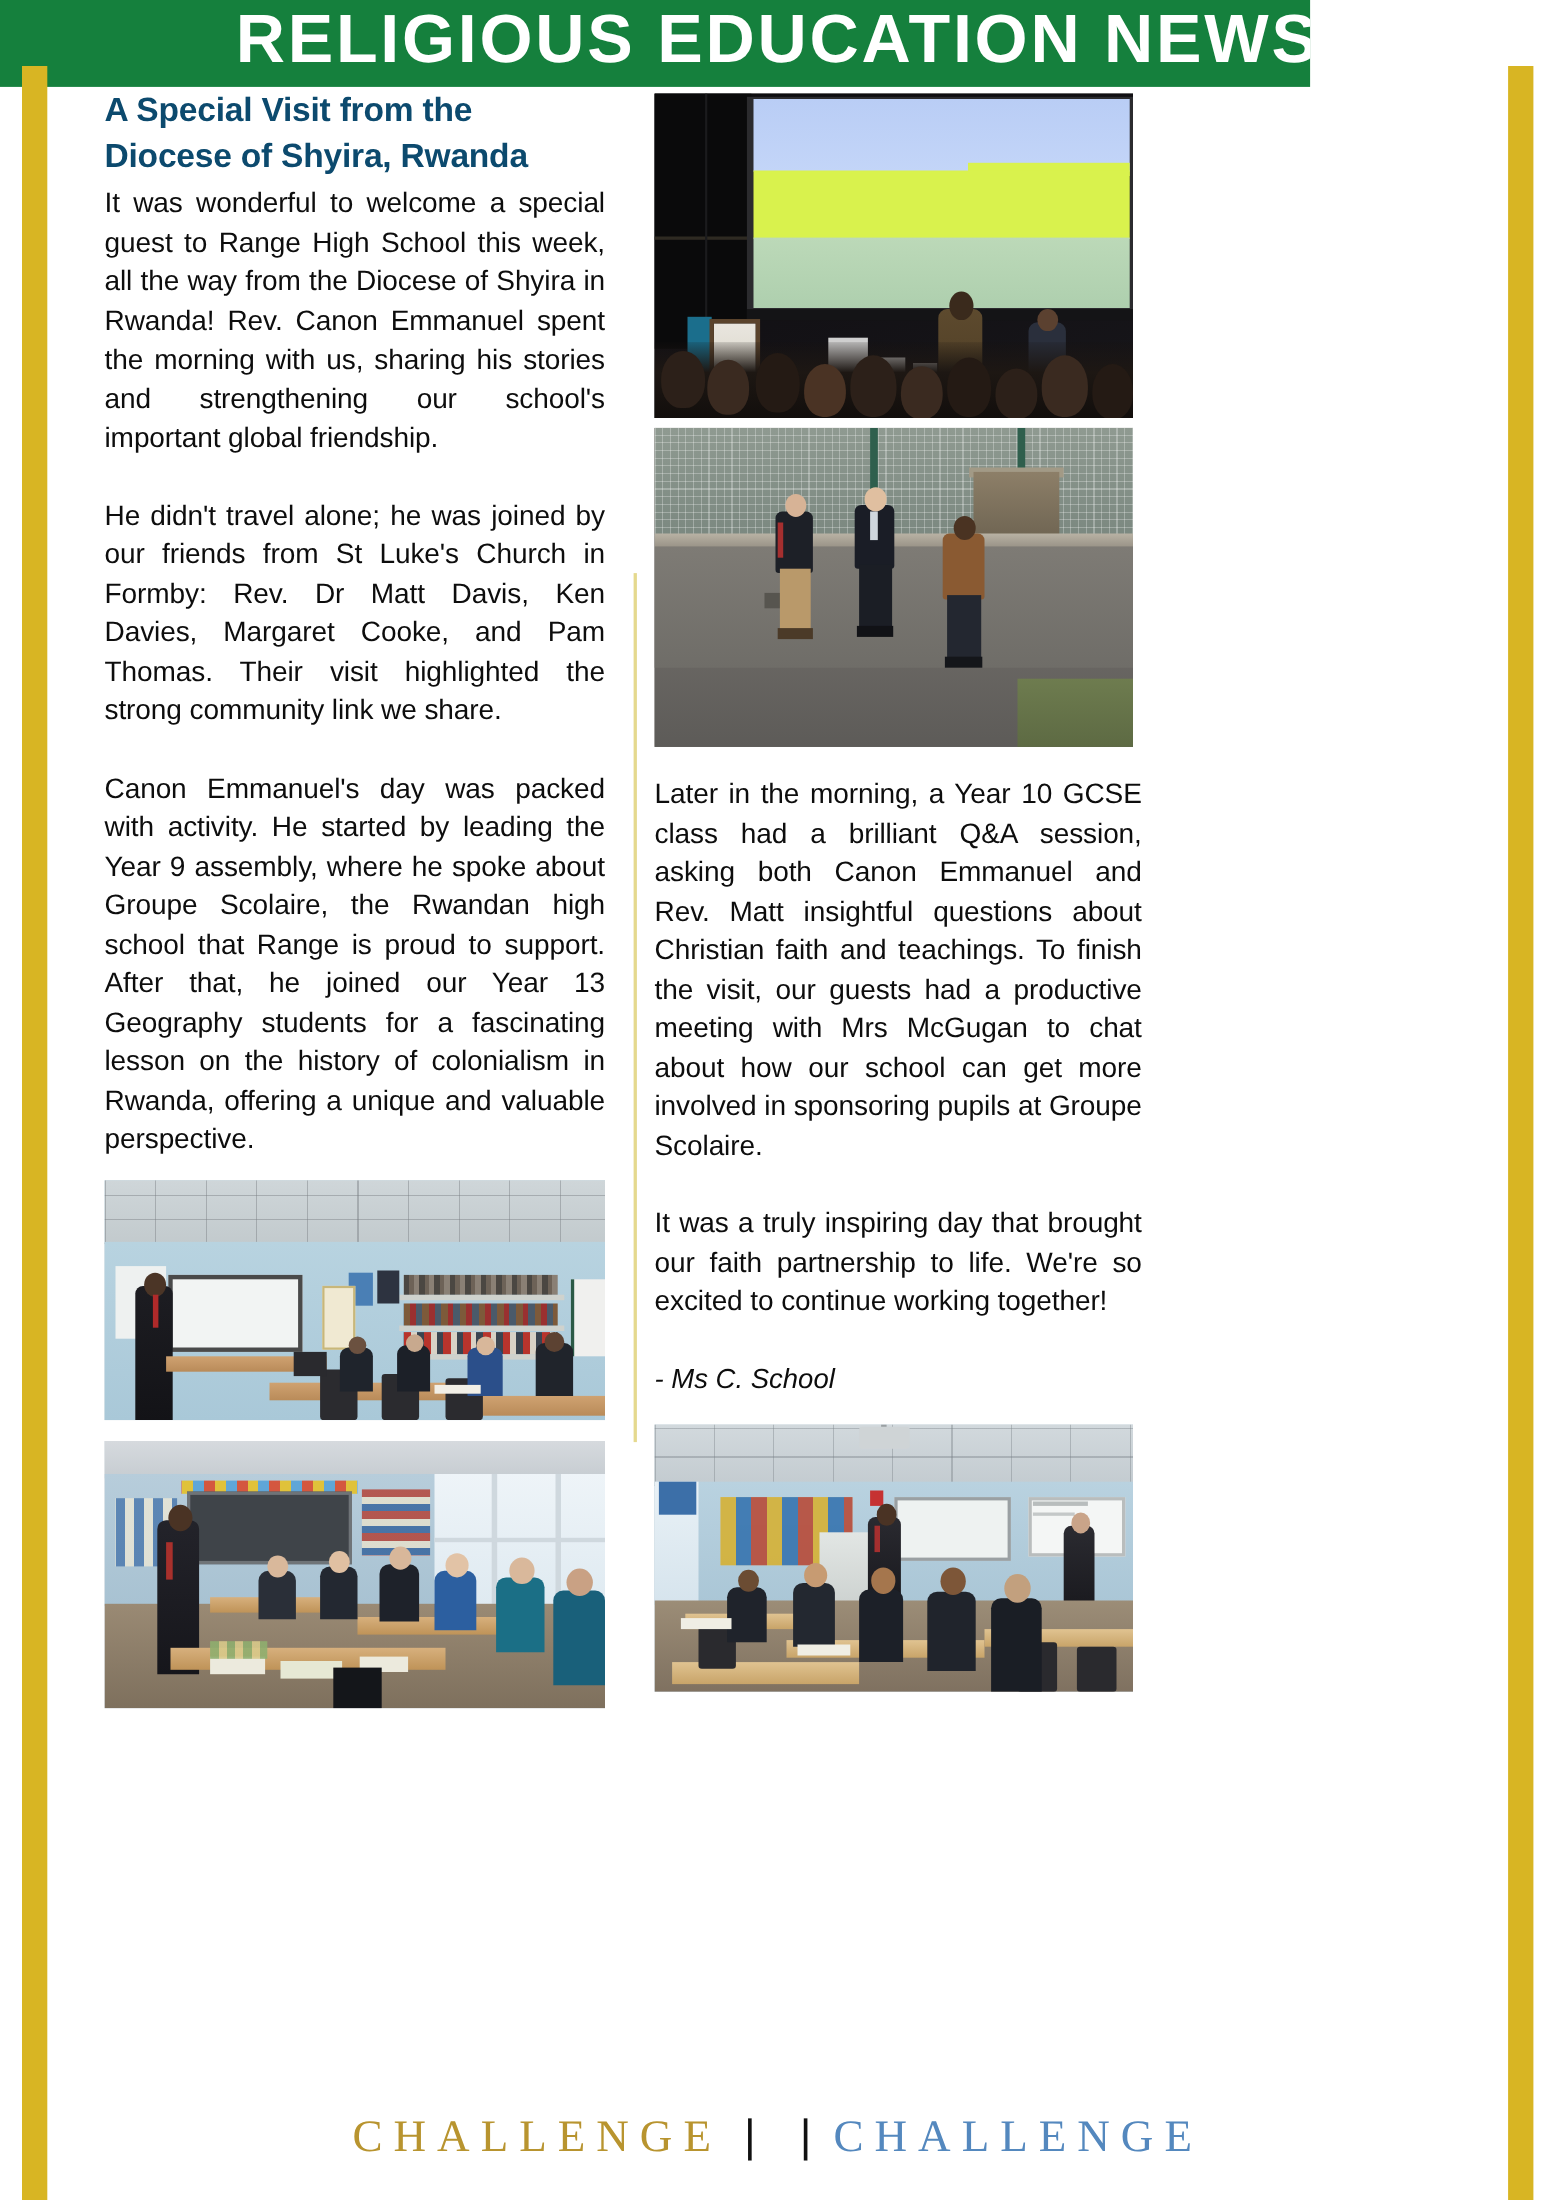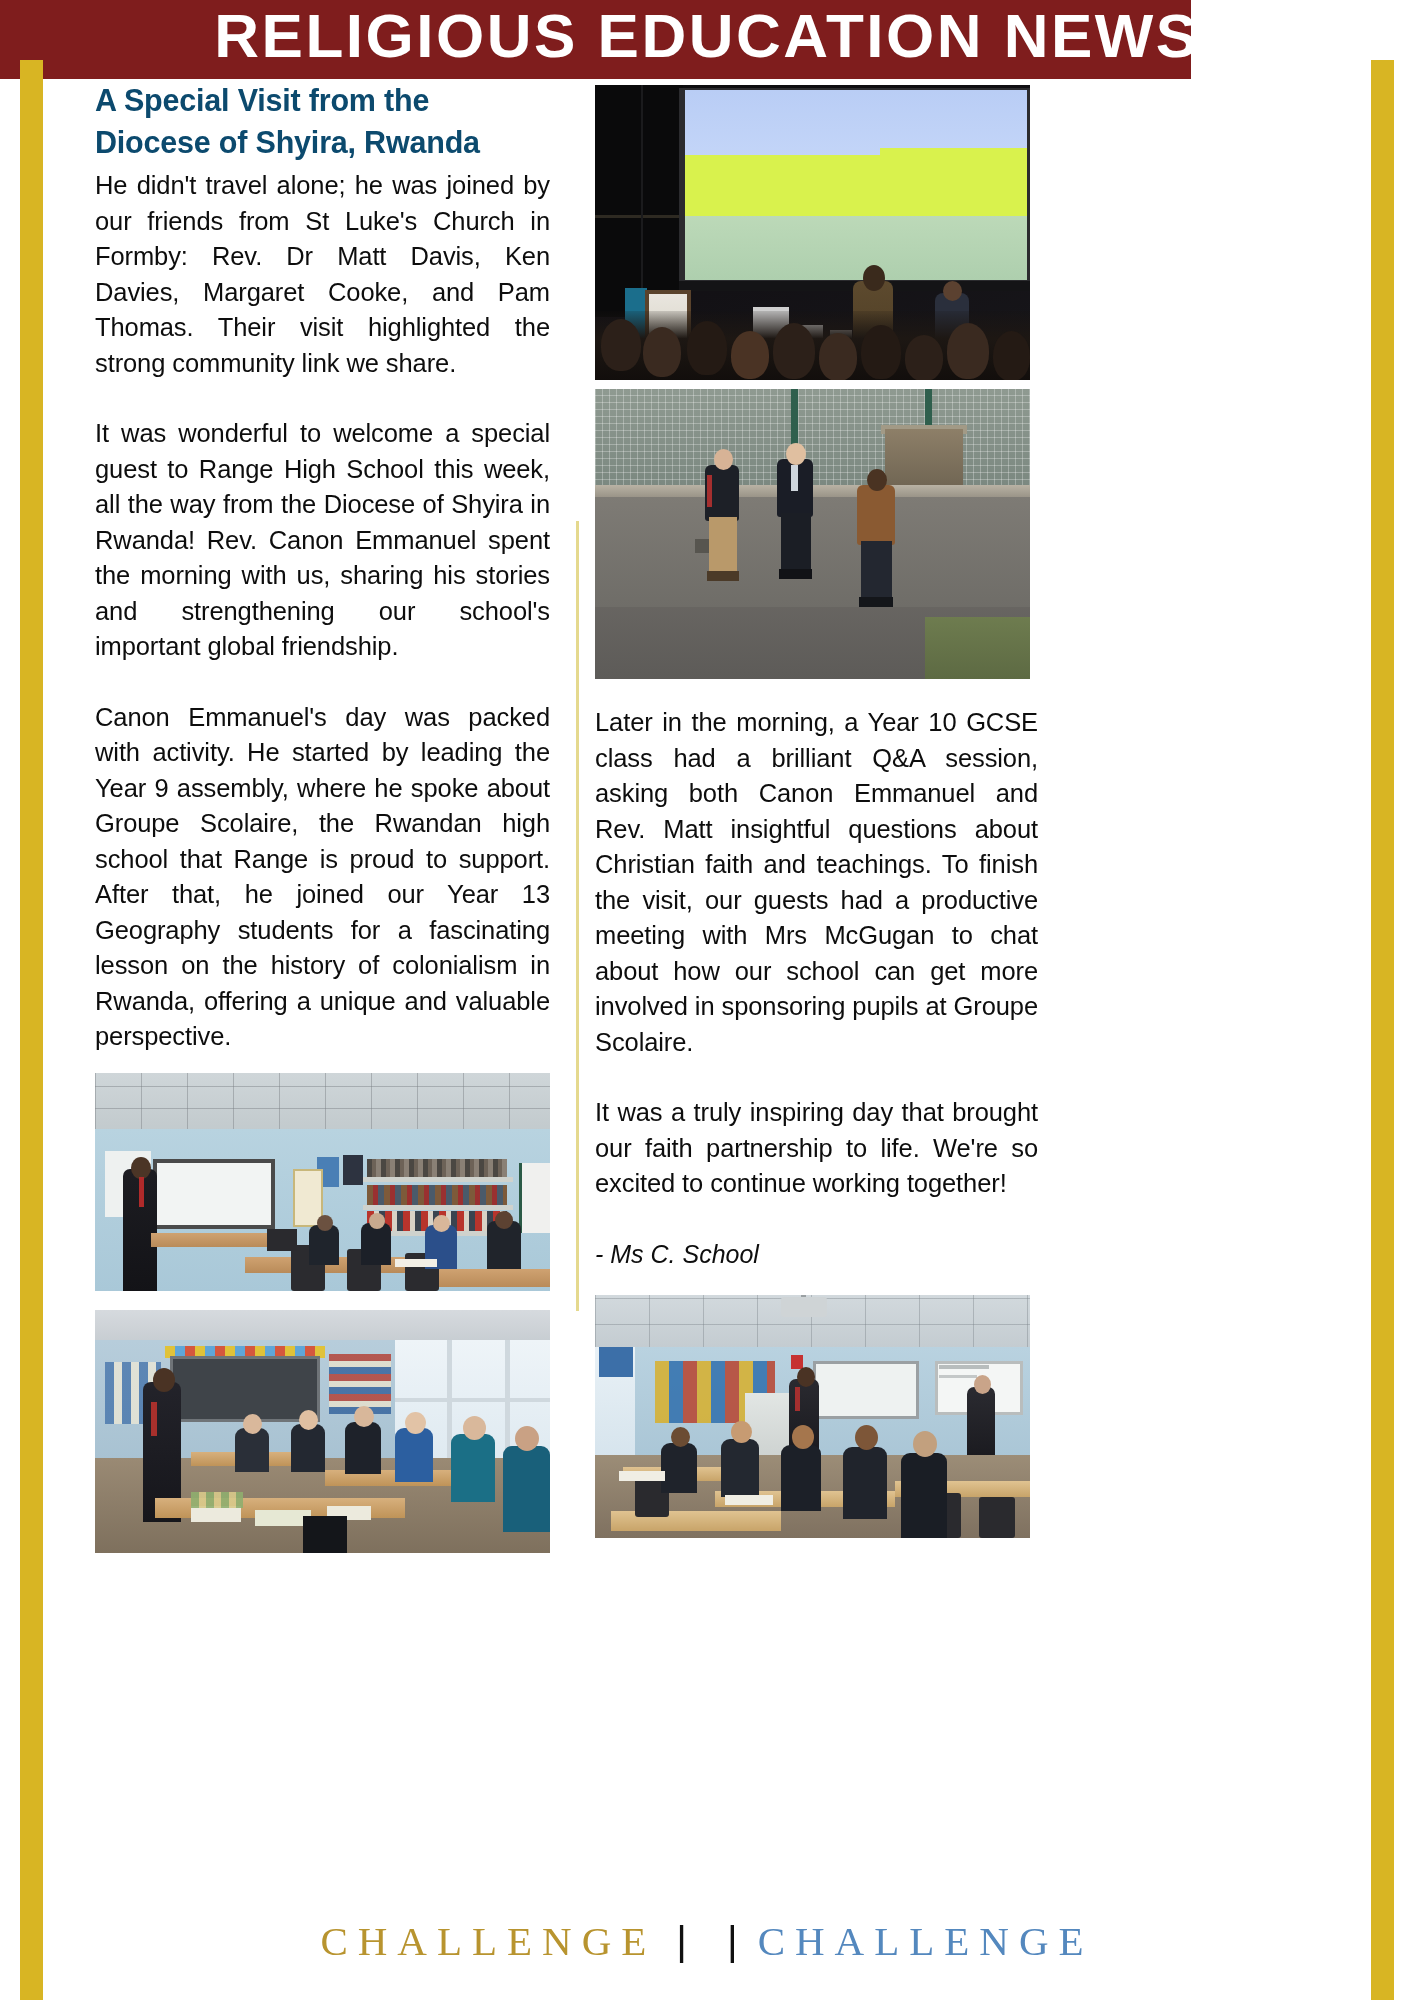--- a/index.html
+++ b/index.html
@@ -20,21 +20,21 @@
     background: #ffffff;
   }
 
   
   .header-banner {
     position: absolute;
     left: 0;
     top: 0;
     width: 1191px;
     height: 79px;
-    background: #7f1d1d;
+    background: #15803d;
     overflow: hidden;
   }
 
   .header-title {
     position: absolute;
     left: 0;
     top: -7px;
     width: 1414px;
     text-align: center;
     color: #ffffff;
@@ -427,22 +427,22 @@
   <div class="side-bar right"></div>
 
   <div class="content">
 
     <div class="col-divider"></div>
 
     <div class="col-left">
 
       <div class="article-heading">A Special Visit from the Diocese of Shyira, Rwanda</div>
 
+      <div class="body-par">It was wonderful to welcome a special guest to Range High School this week, all the way from the Diocese of Shyira in Rwanda! Rev. Canon Emmanuel spent the morning with us, sharing his stories and strengthening our school's important global friendship.</div>
       <div class="body-par">He didn't travel alone; he was joined by our friends from St Luke's Church in Formby: Rev. Dr Matt Davis, Ken Davies, Margaret Cooke, and Pam Thomas. Their visit highlighted the strong community link we share.</div>
-      <div class="body-par">It was wonderful to welcome a special guest to Range High School this week, all the way from the Diocese of Shyira in Rwanda! Rev. Canon Emmanuel spent the morning with us, sharing his stories and strengthening our school's important global friendship.</div>
       <div class="body-par">Canon Emmanuel's day was packed with activity. He started by leading the Year 9 assembly, where he spoke about Groupe Scolaire, the Rwandan high school that Range is proud to support. After that, he joined our Year 13 Geography students for a fascinating lesson on the history of colonialism in Rwanda, offering a unique and valuable perspective.</div>
 
       <div class="photo p3" style="margin-top:18px;">
         <div class="layer ceiling"></div>
         <div class="layer wall"></div>
         <div class="layer board2"></div>
         <div class="layer board"></div>
         <div class="layer shelf" style="left:268px; top:104px; width:150px;"></div>
         <div class="layer shelf" style="left:268px; top:132px; width:150px;"></div>
         <div class="layer shelf" style="left:268px; top:158px; width:150px;"></div>

